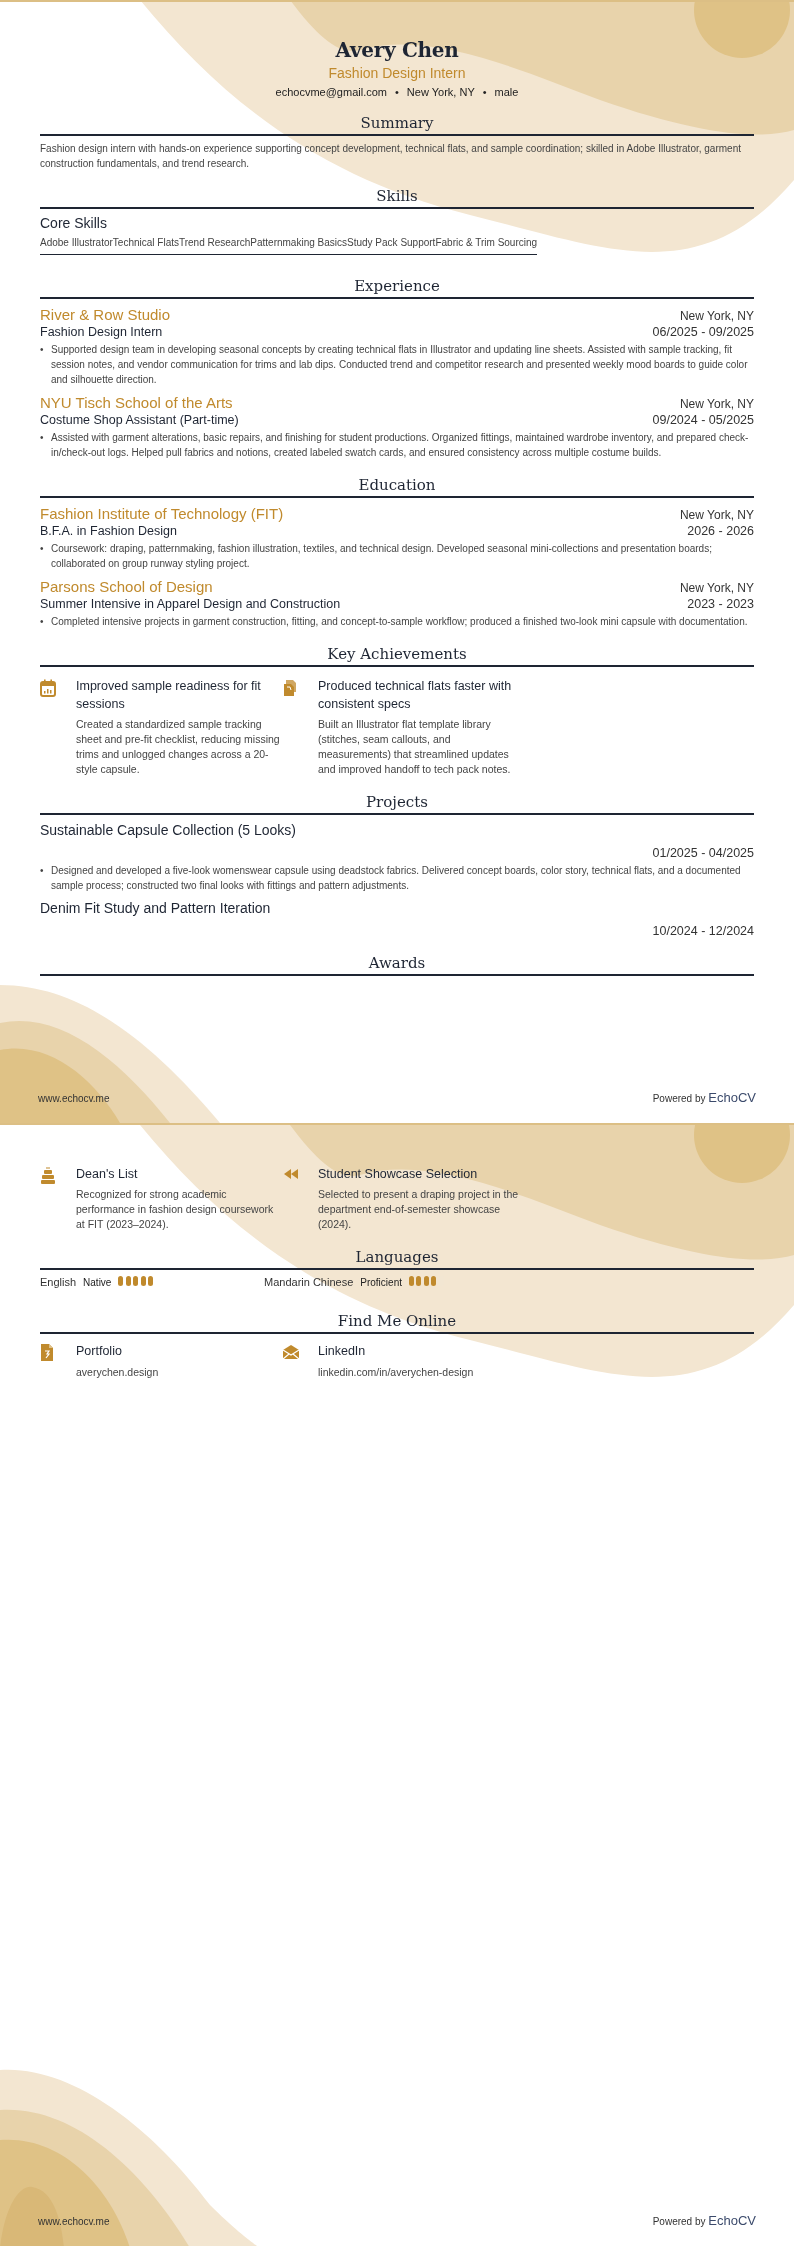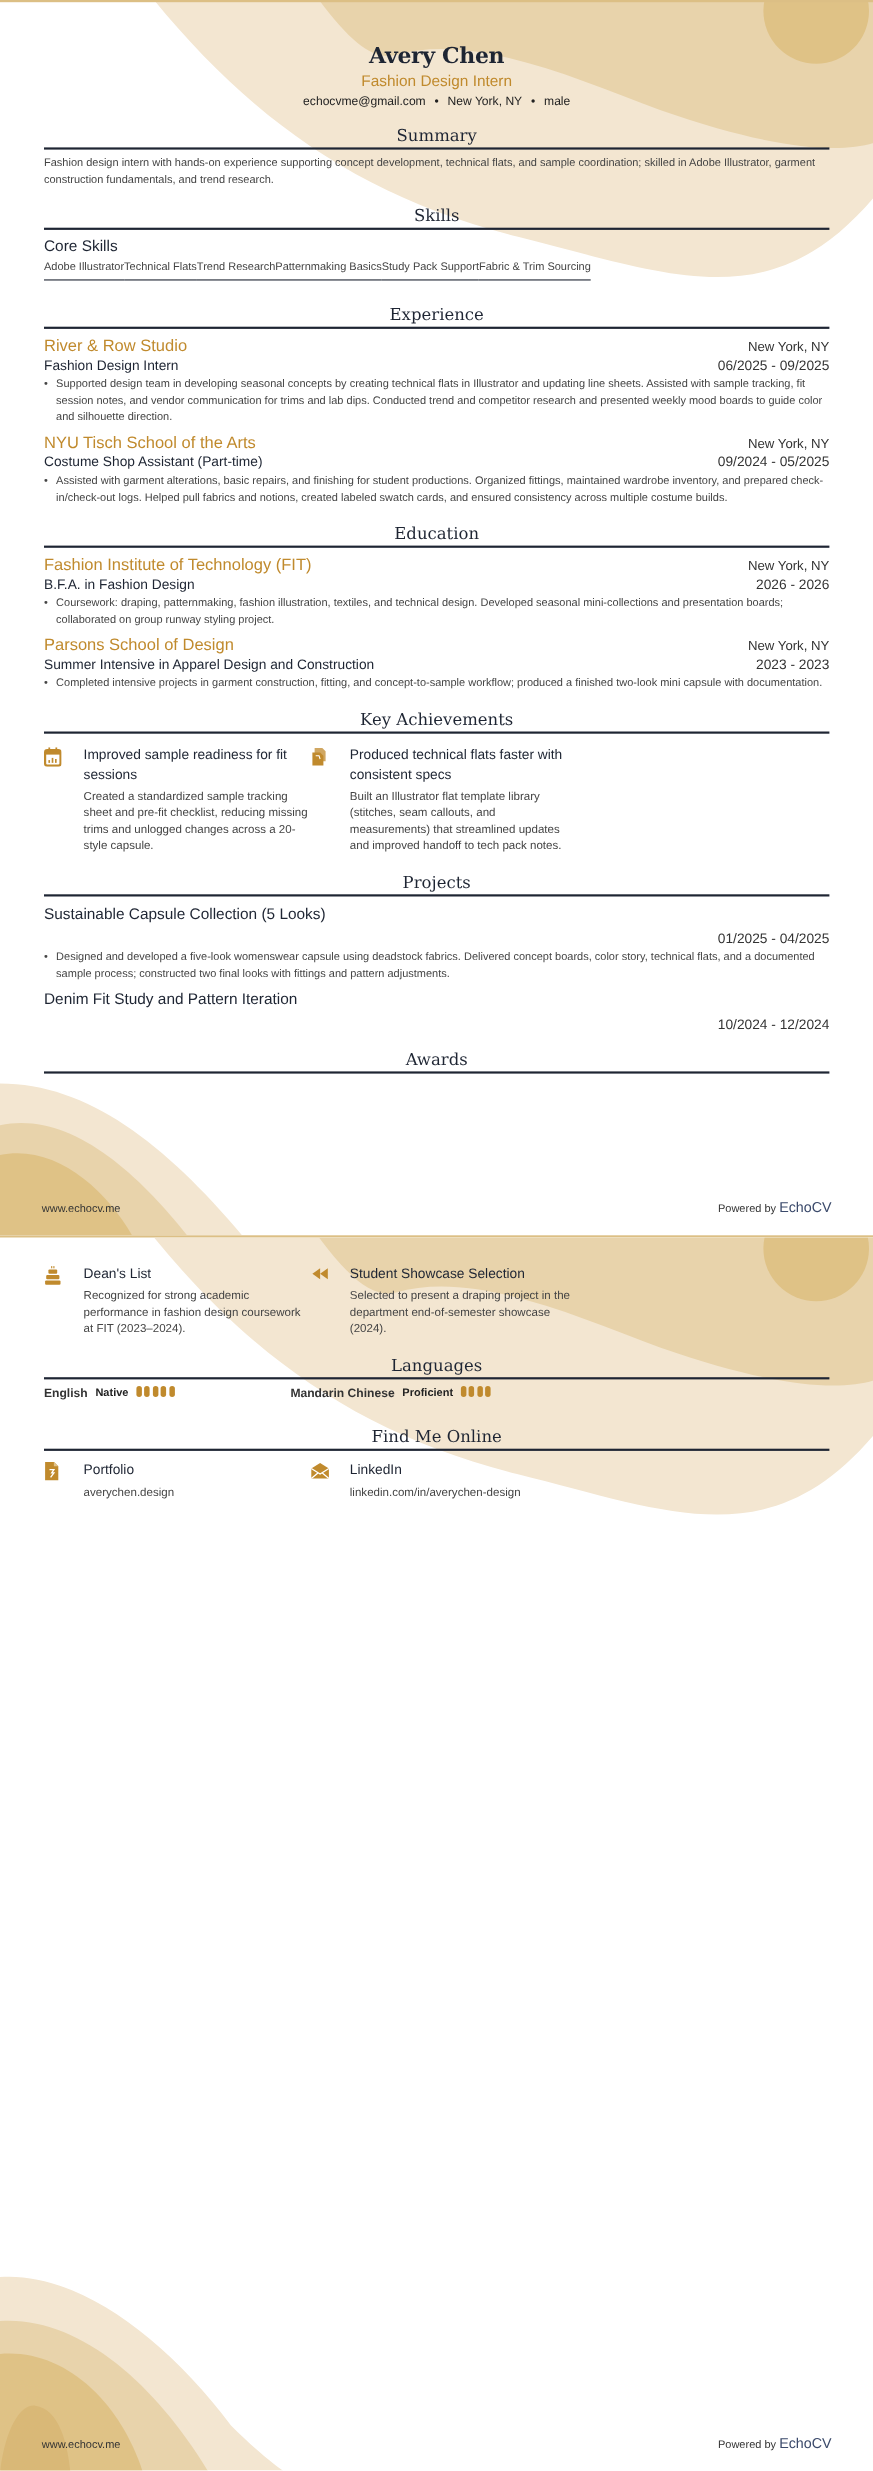--- a/index.html
+++ b/index.html
@@ -32,21 +32,21 @@
   .card .ic { width: 36px; flex: none; padding-top: 2px; }
   .card-title { font-size: 12.5px; line-height: 18px; color: #1e2533; }
   .card-desc { font-size: 10.5px; line-height: 15px; color: #444; margin-top: 4px; }
   .proj-title { font-size: 14px; color: #1e2533; margin-top: 6px; }
   .proj-date { text-align: right; font-size: 12.5px; color: #333; margin-top: 8px; }
   .footer { position: absolute; bottom: 18px; left: 38px; right: 38px; display: flex; justify-content: space-between; align-items: baseline; z-index: 2; }
   .footer .site { font-size: 10px; color: #333; }
   .footer .pow { font-size: 10px; color: #333; }
   .footer .brand { font-size: 13px; color: #3b4a6b; }
   .langs { display: flex; margin-top: 6px; align-items: center; }
-  .lang { width: 224px; display: flex; align-items: center; font-size: 11px; font-weight: bold; }
+  .lang { width: 224px; display: flex; align-items: flex-end; font-size: 11px; }
   .lang .ln { color: #333; margin-right: 7px; }
   .lang .lv { color: #222; font-size: 10px; margin-right: 7px; }
   .pip { display: inline-block; width: 5px; height: 10px; border-radius: 3px; background: #c08a2d; margin-right: 2.5px; }
   .pip.off { background: #f2e6d2; }
   .online-val { font-size: 10.5px; color: #444; margin-top: 6px; }
 </style>
 </head>
 <body>
 
 <div class="page">
@@ -199,21 +199,21 @@
   <svg class="deco" viewBox="0 0 794 1123">
     <path d="M140 0 C230 110 330 180 470 215 C610 250 700 290 794 180 L794 0 Z" fill="#f3e6d1"></path>
     <path d="M290 0 C320 40 340 55 360 50 C430 30 520 70 600 100 C700 135 760 140 794 130 L794 0 Z" fill="#e8d3ab"></path>
     <circle cx="742" cy="10" r="48" fill="#dfc286"></circle>
     <path d="M0 945 C70 940 150 1000 210 1080 C240 1110 260 1123 260 1123 L0 1123 Z" fill="#f3e6d1"></path>
     <path d="M0 985 C70 980 140 1040 190 1123 L0 1123 Z" fill="#e8d3ab"></path>
     <path d="M0 1015 C60 1010 110 1060 130 1123 L0 1123 Z" fill="#dfc286"></path>
     <path d="M0 1123 C5 1080 20 1060 32 1062 C55 1065 62 1100 64 1123 Z" fill="#d9b877"></path>
   </svg>
 
-  <div class="content" style="padding-top:24px">
+  <div class="content" style="padding-top:40px">
     <div class="grid2" style="margin-top:0">
       <div class="card">
         <div class="ic">
           <svg width="16" height="18" viewBox="0 0 16 18">
               <rect x="6.5" y="0" width="1" height="2" fill="#c08a2d"></rect>
               <rect x="8.5" y="0" width="1" height="2" fill="#c08a2d"></rect>
               <rect x="4" y="3" width="8" height="4" rx="1" fill="#c08a2d"></rect>
               <rect x="2" y="8" width="12" height="4" rx="1" fill="#c08a2d"></rect>
               <rect x="1" y="13" width="14" height="4" rx="1" fill="#c08a2d"></rect>
             </svg>

